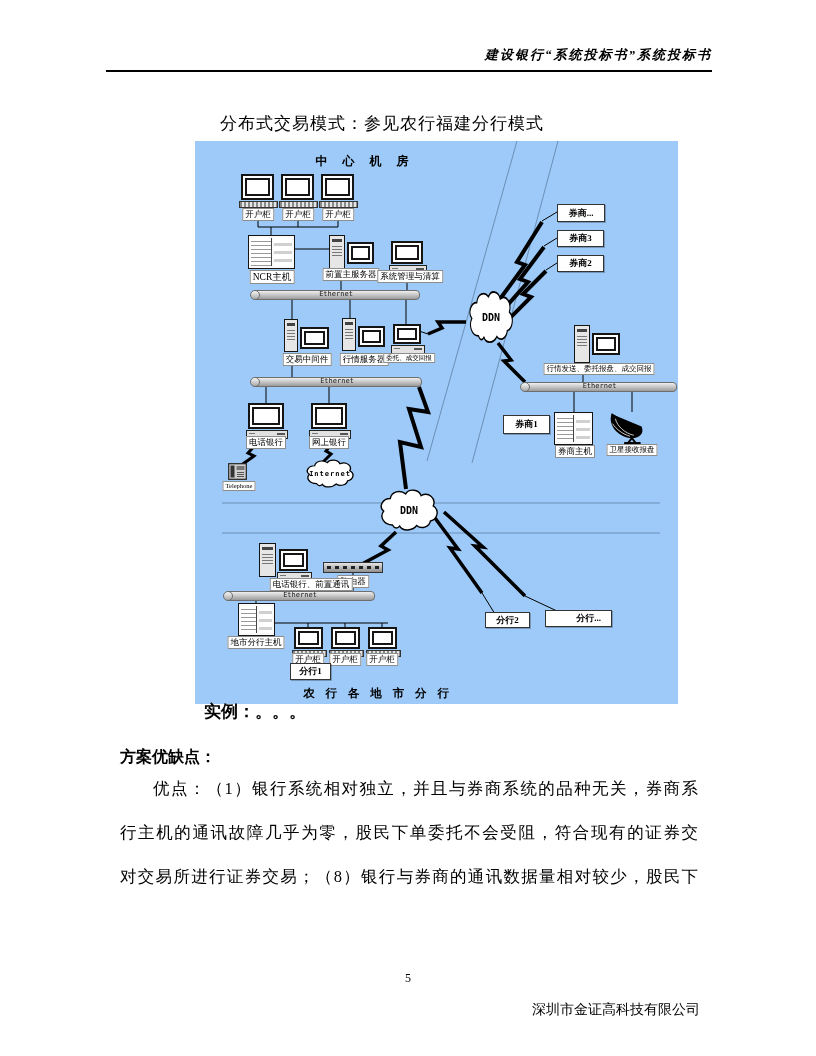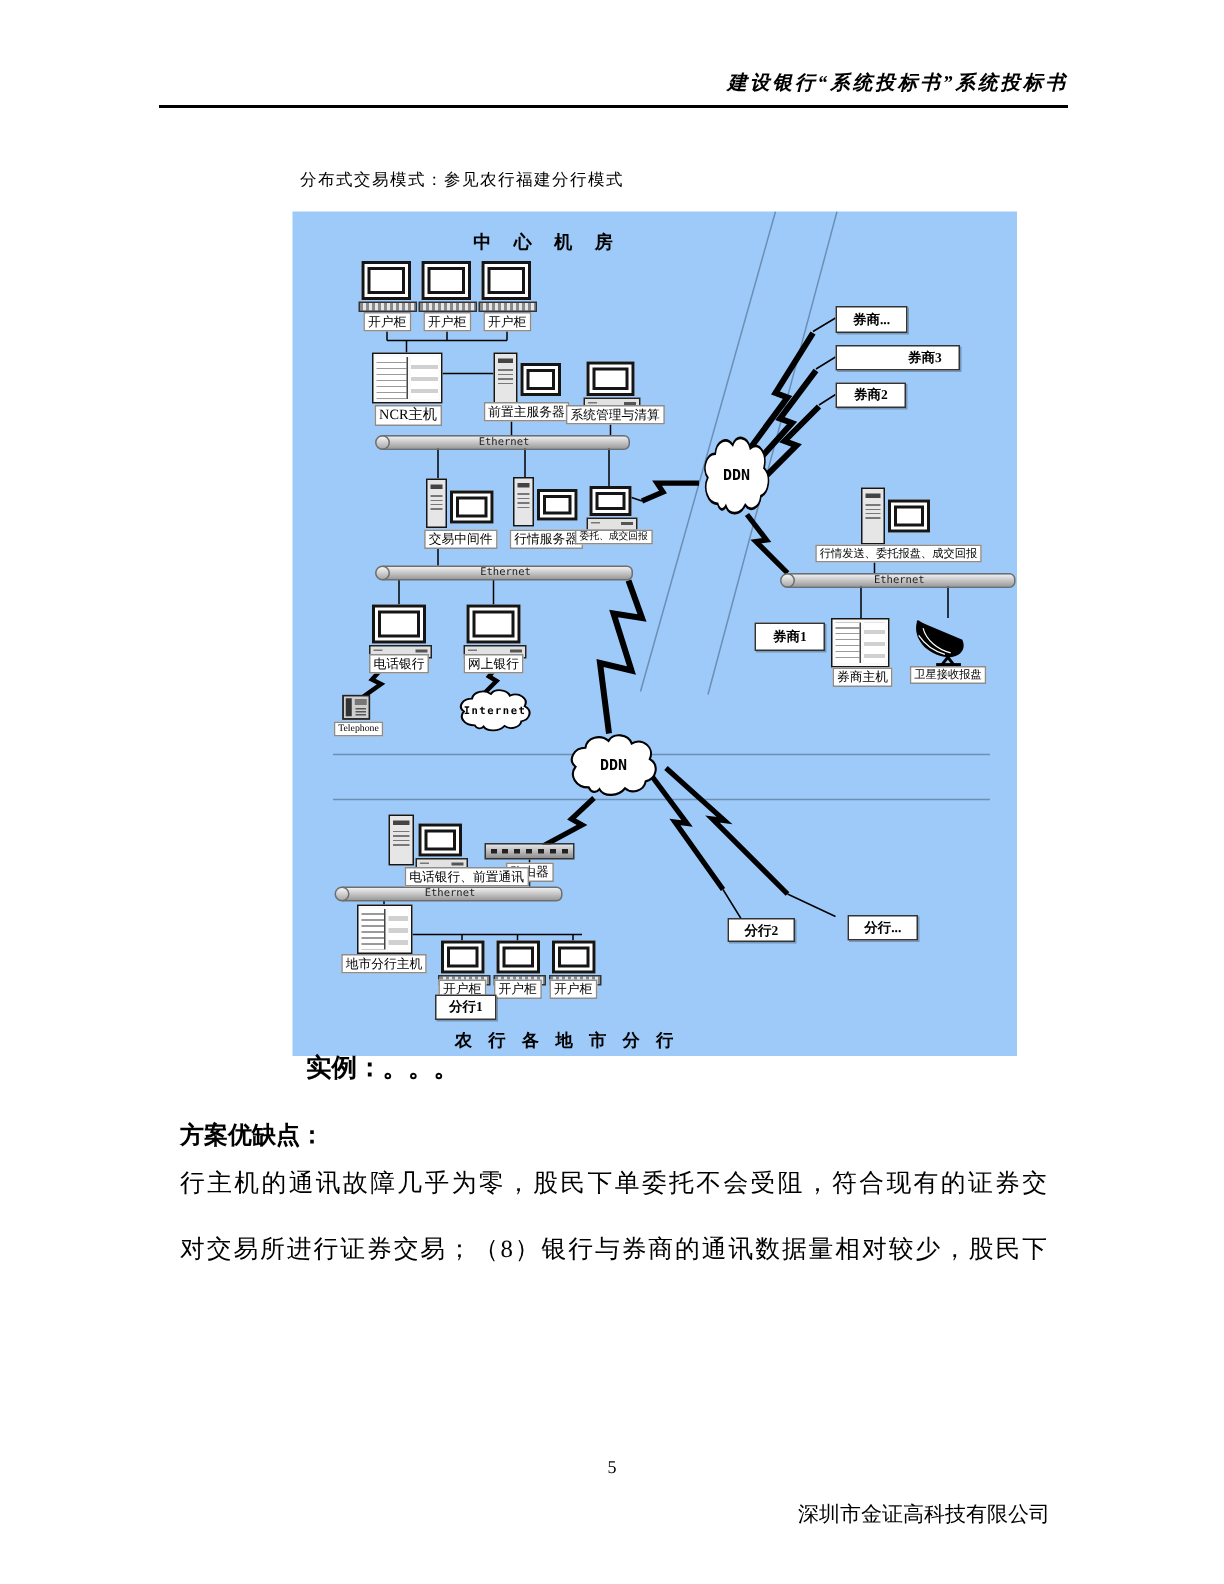--- a/index.html
+++ b/index.html
@@ -3,21 +3,21 @@
 <meta charset="utf-8">
 <style>
   html,body{margin:0;padding:0;background:#888;}
   .page{position:relative;width:816px;height:1056px;background:#fff;margin:0 auto;
         font-family:"Liberation Serif","DejaVu Serif",serif;color:#000;overflow:hidden;}
   .abs{position:absolute;}
 
   
   .hdr{position:absolute;top:46px;right:104px;font-size:13px;font-style:italic;font-weight:bold;letter-spacing:2px;}
   .hdr-line{position:absolute;top:70px;left:106px;width:606px;height:2px;background:#000;}
-  .doc-title{position:absolute;left:200px;top:112px;font-size:11px;letter-spacing:1px;}
+  .doc-title{position:absolute;left:220px;top:112px;font-size:17px;letter-spacing:1px;}
   .example{position:absolute;left:204px;top:700px;font-size:17px;font-weight:bold;}
   .sec-head{position:absolute;left:120px;top:747px;font-size:16px;font-weight:bold;}
   .para{position:absolute;left:120px;top:767px;width:578px;}
   .pline{font-size:16.5px;line-height:44px;height:44px;white-space:nowrap;
          text-align:justify;text-align-last:justify;text-justify:inter-ideograph;overflow:visible;}
   .pline.first{text-indent:2em;}
   .pgnum{position:absolute;left:398px;top:971px;width:20px;text-align:center;font-size:12px;}
   .company{position:absolute;right:116px;top:1001px;font-size:14px;}
 
   
@@ -239,21 +239,21 @@
     </div>
 
     <div class="cloud" style="left:271px;top:147px;width:50px;height:58px;">
       <svg viewBox="0 0 120 80" preserveAspectRatio="none">
           <path d="M30,66 C14,66 6,52 14,42 C4,34 12,20 26,20 C28,8 44,4 54,12 C60,2 78,4 82,15 C96,8 110,20 104,33 C116,40 112,56 99,59 C97,70 82,74 74,67 C66,77 48,77 43,68 C39,73 33,72 30,66 Z" fill="#fff" stroke="#000" stroke-width="2.5"></path>
         </svg>
       <div class="ctext" style="font-size:10px;">DDN</div>
     </div>
 
     <div class="wbox" style="left:362px;top:63px;width:46px;height:16px;">券商...</div>
-    <div class="wbox" style="left:362px;top:89px;width:45px;height:15px;padding-left:36px;">券商3</div>
+    <div class="wbox" style="left:362px;top:89px;width:45px;height:15px;">券商3</div>
     <div class="wbox" style="left:362px;top:114px;width:45px;height:15px;">券商2</div>
 
     <div class="tower" style="left:379px;top:184px;width:16px;height:38px;"></div>
     <div class="pc" style="left:397px;top:192px;">
         <div class="scr" style="width:28px;height:22px;">
           <div class="in"></div>
         </div>
       </div>
     <div class="dlabel md" style="left:404px;top:222px;">行情发送、委托报盘、成交回报</div>
 
@@ -324,28 +324,29 @@
           <div class="in"></div>
         </div>
         <div class="kbd"></div>
       </div>
     <div class="dlabel" style="left:113px;top:512px;">开户柜</div>
     <div class="dlabel" style="left:150px;top:512px;">开户柜</div>
     <div class="dlabel" style="left:187px;top:512px;">开户柜</div>
 
     <div class="wbox" style="left:95px;top:522px;width:39px;height:15px;">分行1</div>
     <div class="wbox" style="left:290px;top:471px;width:43px;height:14px;">分行2</div>
-    <div class="wbox" style="left:370px;top:469px;width:45px;height:15px;">分行...</div>
+    <div class="wbox" style="left:350px;top:469px;width:45px;height:15px;padding-left:20px;">分行...</div>
 
   </div>
 
   <div class="example">实例：。。。</div>
   <div class="sec-head">方案优缺点：</div>
 
   <div class="para">
+    <div class="pline first">优点：（1）银行系统相对独立，并且与券商系统的品种无关，券商系</div>
     <div class="pline">行主机的通讯故障几乎为零，股民下单委托不会受阻，符合现有的证券交</div>
     <div class="pline">对交易所进行证券交易；（8）银行与券商的通讯数据量相对较少，股民下</div>
   </div>
 
   <div class="pgnum">5</div>
   <div class="company">深圳市金证高科技有限公司</div>
 
 </div>
 
 </body></html>

